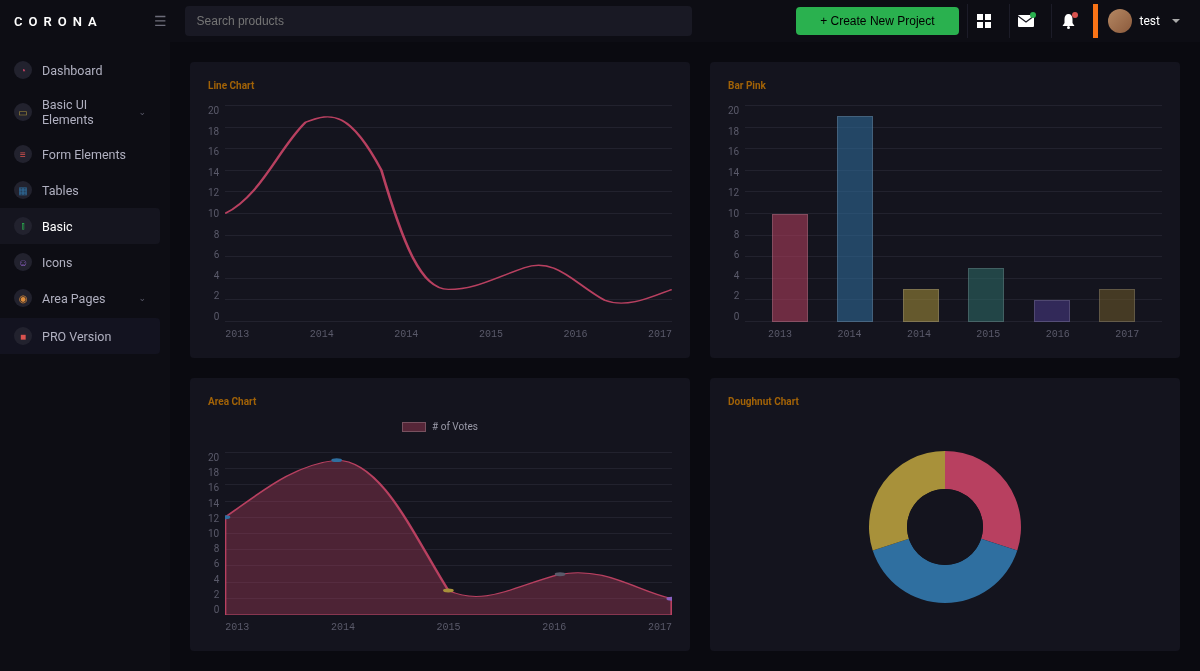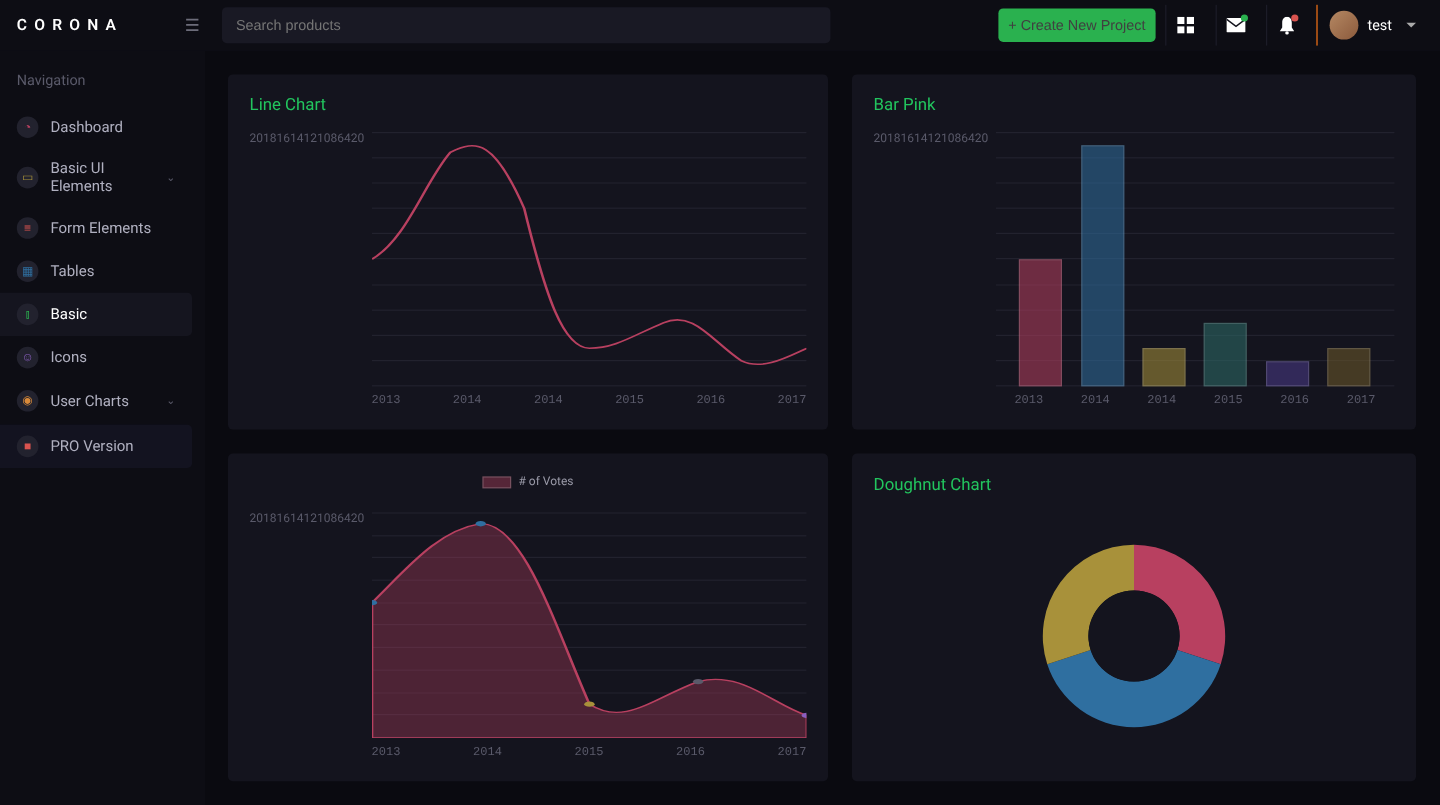--- a/index.html
+++ b/index.html
@@ -45,23 +45,23 @@
     font-size: 12px;
   }
   .topbar-right {
     margin-left: auto;
     display: flex;
     align-items: center;
     gap: 4px;
   }
   .btn-create {
     background: #2ab14f;
-    color: #404040;
+    color: #000000;
     border: none;
-    padding: 7px 8px;
+    padding: 7px 24px;
     border-radius: 4px;
     font-size: 12px;
     font-weight: 500;
     cursor: pointer;
   }
   .top-icon {
     width: 34px;
     height: 34px;
     display: flex;
     align-items: center;
@@ -83,21 +83,21 @@
     border-radius: 50%;
     background: linear-gradient(135deg,#b58863,#8b5a3c);
     display: inline-block;
   }
   .user-chip {
     display: flex;
     align-items: center;
     gap: 8px;
     padding: 0 6px 0 10px;
     cursor: pointer;
-    border-left: 1px solid #f97316;
+    border-left: 5px solid #f97316;
     height: 34px;
     margin-left: 4px;
     color: #fff;
     font-size: 12px;
   }
   .caret-down {
     width: 0; height: 0;
     border-left: 4px solid transparent;
     border-right: 4px solid transparent;
     border-top: 4px solid #aaa;
@@ -165,34 +165,34 @@
     overflow: hidden;
   }
   .card {
     background: #14141e;
     border-radius: 4px;
     padding: 18px;
     display: flex;
     flex-direction: column;
   }
   .card-title {
-    color: #22c55e;
-    font-size: 14px;
-    font-weight: 400;
+    color: #a16207;
+    font-size: 10px;
+    font-weight: 700;
     margin-bottom: 14px;
   }
   .chart-area {
     flex: 1;
     position: relative;
     display: flex;
   }
   .y-axis {
     display: flex;
-    flex-direction: row;
-    justify-content: center;
+    flex-direction: column;
+    justify-content: space-between;
     color: #5a5a6a;
     font-size: 10px;
     text-align: right;
     padding-right: 6px;
     padding-bottom: 18px;
   }
   .plot {
     flex: 1;
     position: relative;
   }
@@ -294,21 +294,20 @@
     </div>
     <div class="user-chip">
       <span class="avatar"></span>
       <span>test</span>
       <span class="caret-down"></span>
     </div>
   </div>
 </div>
 
 <div class="sidebar">
-  <div class="nav-heading">Navigation</div>
 
   <div class="nav-item">
     <span class="nav-icon-box" style="background:#22222e;color:#b84060">◔</span>
     <span>Dashboard</span>
   </div>
   <div class="nav-item">
     <span class="nav-icon-box" style="background:#22222e;color:#a8913a">▭</span>
     <span>Basic UI Elements</span>
     <span class="nav-chevron">⌄</span>
   </div>
@@ -323,21 +322,21 @@
   <div class="nav-item active">
     <span class="nav-icon-box" style="background:#22222e;color:#2ab14f">⫾</span>
     <span>Basic</span>
   </div>
   <div class="nav-item">
     <span class="nav-icon-box" style="background:#22222e;color:#8a5fc0">☺</span>
     <span>Icons</span>
   </div>
   <div class="nav-item">
     <span class="nav-icon-box" style="background:#22222e;color:#d98a3a">◉</span>
-    <span>User Charts</span>
+    <span>Area Pages</span>
     <span class="nav-chevron">⌄</span>
   </div>
   <div class="nav-item pro">
     <span class="nav-icon-box" style="background:#22222e;color:#d9534f">■</span>
     <span>PRO Version</span>
   </div>
 </div>
 
 <div class="content">
 
@@ -430,20 +429,21 @@
             <span>2014</span>
             <span>2015</span>
             <span>2016</span>
             <span>2017</span>
         </div>
       </div>
     </div>
   </div>
 
   <div class="card">
+    <div class="card-title">Area Chart</div>
     <div class="legend">
       <div class="legend-item">
         <span class="legend-swatch" style="background:rgba(184,64,96,0.4)"></span>
         <span># of Votes</span>
       </div>
     </div>
     <div class="chart-area">
       <div class="y-axis">
         <span>20</span>
           <span>18</span>

